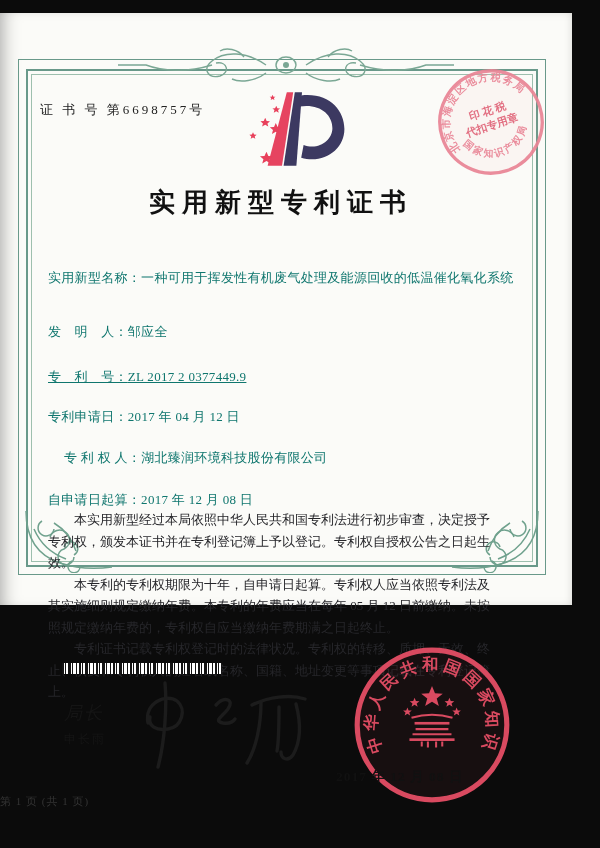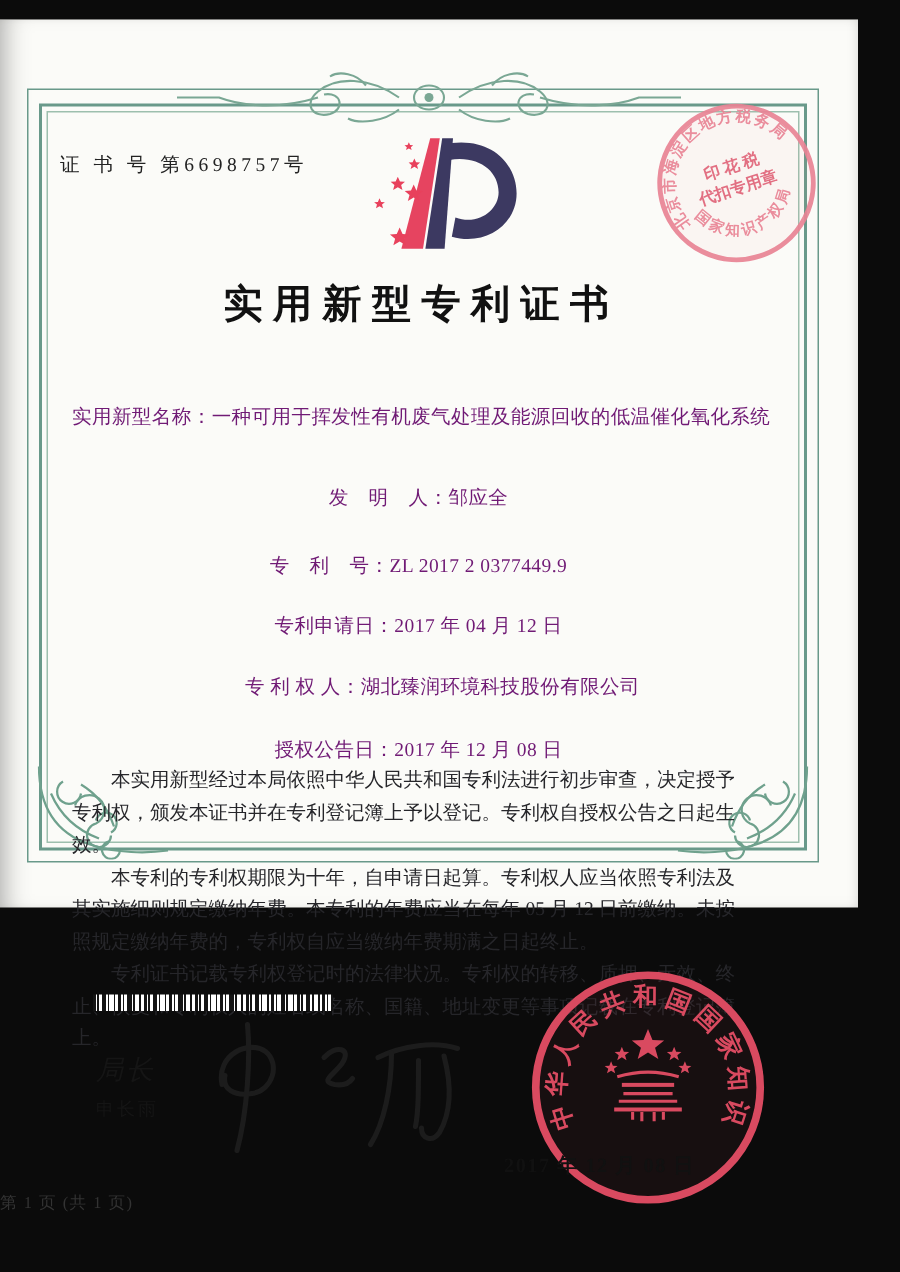--- a/index.html
+++ b/index.html
@@ -33,23 +33,23 @@
     position:absolute;left:40px;top:88px;
     font-size:13px;letter-spacing:3px;color:#222;
   }
   .logo{position:absolute;left:50%;top:68px;transform:translateX(-46%);}
   .title{
     position:absolute;left:0;right:10px;top:172px;text-align:center;
     font-size:26px;font-weight:600;letter-spacing:7px;color:#111;
   }
   .field{
     position:absolute;left:48px;width:462px;
-    font-size:13px;color:#701a75;letter-spacing:.3px;white-space:nowrap;text-align:center;
-  }
-  .f0{top:256px;} .f1{top:310px;} .f2{top:355px;} .f3{top:395px;} .f4{top:436px;margin-left:16px;} .f5{top:478px;}
+    font-size:13px;color:#0f766e;letter-spacing:.3px;white-space:nowrap;
+  }
+  .f0{top:256px;} .f1{top:310px;} .f2{top:355px;text-decoration:underline;} .f3{top:395px;} .f4{top:436px;margin-left:16px;} .f5{top:478px;}
   .paras{
     position:absolute;left:48px;top:496px;width:442px;
     font-size:13px;line-height:21.5px;color:#26262a;text-align:justify;
   }
   .paras p{margin:0;text-indent:2em;}
   .barcode{
     position:absolute;left:62px;top:650px;width:160px;height:11px;
     background:repeating-linear-gradient(90deg,
       #141414 0 2px,#fff 2px 3px,#141414 3px 4px,#fff 4px 6px,
       #141414 6px 9px,#fff 9px 10px,#141414 10px 11px,#fff 11px 14px,
@@ -133,21 +133,21 @@
     </g>
   </svg>
 
   <div class="title">实用新型专利证书</div>
 
   <div class="field f0"><span>实用新型名称：</span><span>一种可用于挥发性有机废气处理及能源回收的低温催化氧化系统</span></div>
   <div class="field f1"><span>发　明　人：</span><span>邹应全</span></div>
   <div class="field f2"><span>专　利　号：</span><span>ZL 2017 2 0377449.9</span></div>
   <div class="field f3"><span>专利申请日：</span><span>2017 年 04 月 12 日</span></div>
   <div class="field f4"><span>专 利 权 人：</span><span>湖北臻润环境科技股份有限公司</span></div>
-  <div class="field f5"><span>授权公告日：</span><span>2017 年 12 月 08 日</span></div>
+  <div class="field f5"><span>自申请日起算：</span><span>2017 年 12 月 08 日</span></div>
 
   <div class="paras">
     <p>本实用新型经过本局依照中华人民共和国专利法进行初步审查，决定授予专利权，颁发本证书并在专利登记簿上予以登记。专利权自授权公告之日起生效。</p>
     <p>本专利的专利权期限为十年，自申请日起算。专利权人应当依照专利法及其实施细则规定缴纳年费。本专利的年费应当在每年 05 月 12 日前缴纳。未按照规定缴纳年费的，专利权自应当缴纳年费期满之日起终止。</p>
     <p>专利证书记载专利权登记时的法律状况。专利权的转移、质押、无效、终止、恢复和专利权人的姓名或名称、国籍、地址变更等事项记载在专利登记簿上。</p>
   </div>
 
   <div class="barcode"></div>
   <div class="officer-title">局长</div>
   <div class="officer-name">申长雨</div>

